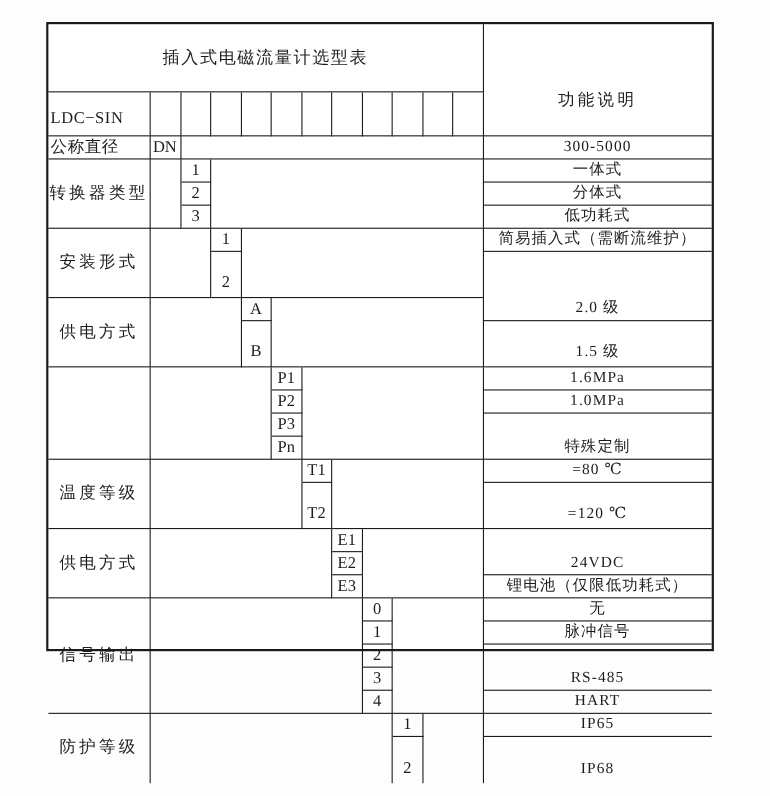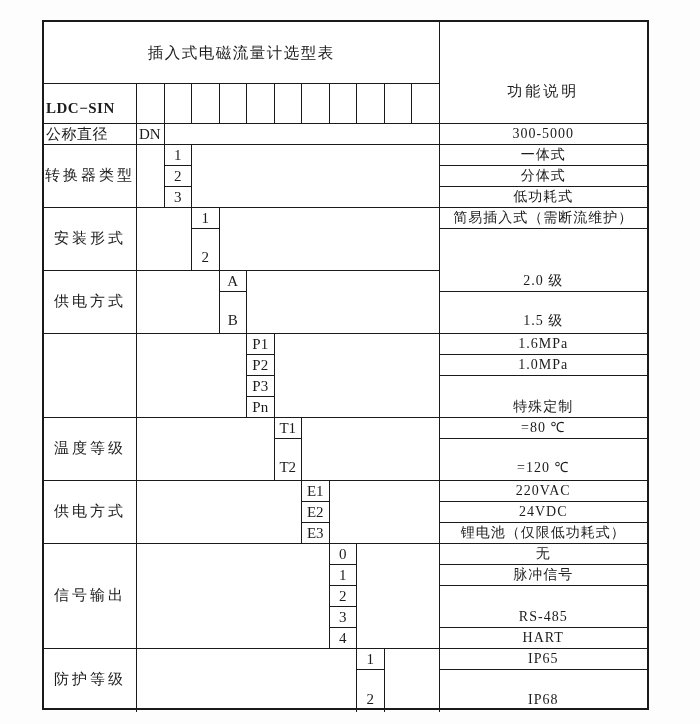--- a/index.html
+++ b/index.html
@@ -1,36 +1,36 @@
 <!DOCTYPE html>
 <html><head>
 <meta charset="utf-8">
 <style>
   html,body{margin:0;padding:0;}
   body{
     width:700px;height:724px;background:#fdfdfd;position:relative;
     font-family:"Liberation Serif","DejaVu Serif",serif;color:#1c1c1c;
   }
   .grid{
-    position:absolute;left:42px;top:20px;width:607px;height:690px;
+    position:absolute;left:42px;top:20px;width:607px;height:572px;
     display:grid;box-sizing:border-box;
     grid-template-columns:93px repeat(11,27.5px) 1fr;
     grid-template-rows:62px 40px repeat(28,21px);
     border:2px solid #1a1a1a;background:#fff;
   }
   .c{
     box-sizing:border-box;border-right:1px solid #1a1a1a;border-bottom:1px solid #1a1a1a;
     display:flex;align-items:center;justify-content:center;
     font-size:15px;line-height:1;white-space:nowrap;overflow:hidden;
   }
-  .noR{border-right:none;font-family:Liberation Serif, serif;}
+  .noR{border-right:none;}
   .noB{border-bottom:none;}
   .title{font-size:15.5px;letter-spacing:1.5px;}
   .func{align-items:flex-end;padding-bottom:24px;letter-spacing:3px;}
-  .ldc{align-items:flex-end;justify-content:flex-start;padding:0 0 7px 2px;letter-spacing:0.5px;font-weight:bold;}
+  .ldc{align-items:flex-end;justify-content:flex-start;padding:0 0 7px 2px;letter-spacing:0.5px;}
   .lab{letter-spacing:3px;font-family:Liberation Mono, monospace;}
   .labL{justify-content:flex-start;padding-left:2px;letter-spacing:0.5px;}
   .code{font-size:15px;}
   .codeL{justify-content:flex-start;padding-left:2px;}
   .desc{font-size:14px;letter-spacing:1px;}
   .bot{align-items:flex-end;padding-bottom:5px;}
 </style>
 </head>
 <body>
 
@@ -100,21 +100,20 @@
   <div class="c" style="grid-area:17/8/20/13"></div>
   <div class="c desc noR" style="grid-area:17/13/18/14">=80 ℃</div>
   <div class="c desc noR bot" style="grid-area:18/13/20/14">=120 ℃</div>
 
   <div class="c lab" style="grid-area:20/1/23/2">供电方式</div>
   <div class="c" style="grid-area:20/2/23/8"></div>
   <div class="c code" style="grid-area:20/8/21/9">E1</div>
   <div class="c code" style="grid-area:21/8/22/9">E2</div>
   <div class="c code" style="grid-area:22/8/23/9">E3</div>
   <div class="c" style="grid-area:20/9/23/13"></div>
-  <div class="c desc noR" style="grid-area:20/13/21/14">220VAC</div>
   <div class="c desc noR" style="grid-area:21/13/22/14">24VDC</div>
   <div class="c desc noR" style="grid-area:22/13/23/14">锂电池（仅限低功耗式）</div>
 
   <div class="c lab" style="grid-area:23/1/28/2">信号输出</div>
   <div class="c" style="grid-area:23/2/28/9"></div>
   <div class="c code" style="grid-area:23/9/24/10">0</div>
   <div class="c code" style="grid-area:24/9/25/10">1</div>
   <div class="c code" style="grid-area:25/9/26/10">2</div>
   <div class="c code" style="grid-area:26/9/27/10">3</div>
   <div class="c code" style="grid-area:27/9/28/10">4</div>

